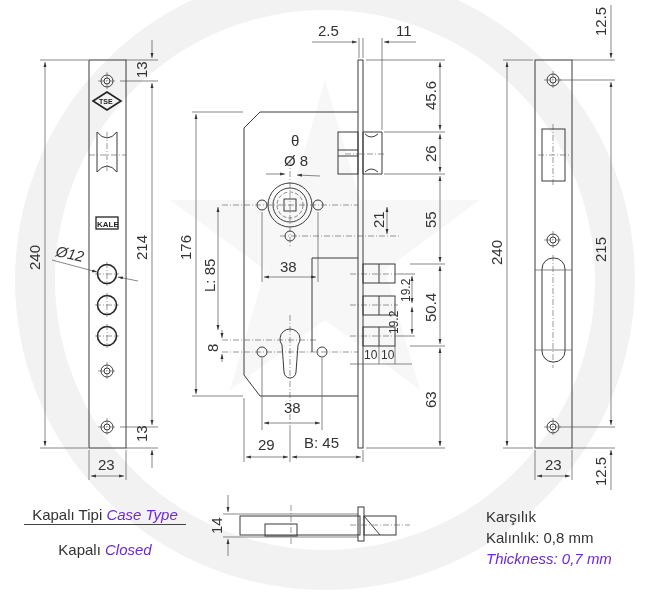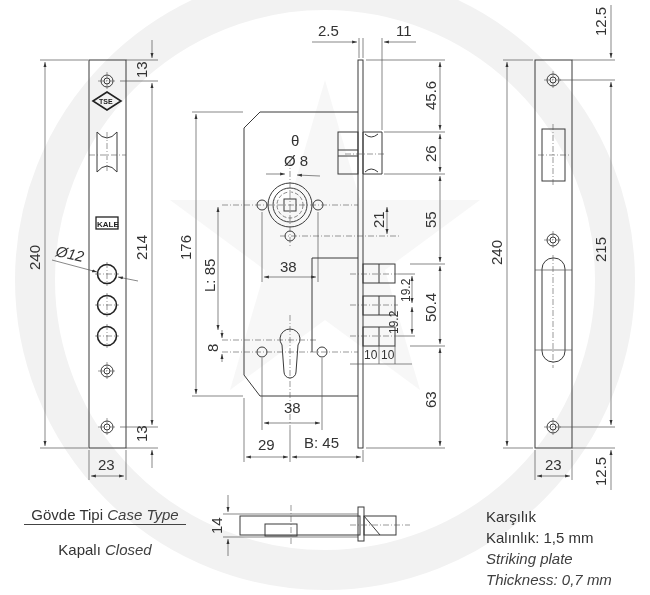--- a/index.html
+++ b/index.html
@@ -7,21 +7,21 @@
   svg { position:absolute; left:0; top:0; }
   .ln { stroke:#3a3a3a; stroke-width:1; fill:none; }
   .thin { stroke:#555; stroke-width:0.7; fill:none; }
   .ctr { stroke:#555; stroke-width:0.6; fill:none; stroke-dasharray:6 2 1 2; }
   .hid { stroke:#555; stroke-width:0.7; fill:none; stroke-dasharray:4 2; }
   .bold { stroke:#222; stroke-width:1.6; fill:none; }
   .dim { font-family:"Liberation Sans", sans-serif; font-size:15px; fill:#333; }
   .dimsm { font-family:"Liberation Sans", sans-serif; font-size:12px; fill:#333; }
   .wm { fill:#f1f1f1; stroke:none; }
   .caption { position:absolute; font-family:"Liberation Sans", sans-serif; color:#333; }
-  .red { color:#404040; font-style:italic; }
+  .red { color:#6d28d9; font-style:italic; }
   .cap-line { font-size:15px; white-space:nowrap; }
 </style>
 </head>
 <body>
 
 <svg width="650" height="595" viewBox="0 0 650 595">
   <defs>
     <marker id="ar" viewBox="0 0 10 10" refX="10" refY="5" markerWidth="7" markerHeight="7" orient="auto-start-reverse">
       <path d="M0,2 L10,5 L0,8 z" fill="#333"></path>
     </marker>
@@ -299,27 +299,26 @@
     <line class="ctr" x1="350" y1="525" x2="410" y2="525"></line>
     <line class="ctr" x1="291" y1="505" x2="291" y2="545"></line>
     <line class="thin" x1="228" y1="495" x2="228" y2="512" marker-end="url(#ar)"></line>
     <line class="thin" x1="228" y1="556" x2="228" y2="539" marker-end="url(#ar)"></line>
     <text class="dim" transform="translate(222,534) rotate(-90)">14</text>
   </g>
 </svg>
 
 <div class="caption" style="left:24px; top:506px; width:162px; text-align:center;">
   <div class="cap-line" style="border-bottom:1px solid #444; padding-bottom:1px;">
-    <span>Gövde Tipi</span>
+    <span>Kapalı Tipi</span>
     <span class="red">Case Type</span>
   </div>
   <div class="cap-line" style="margin-top:16px;">
     <span>Kapalı</span>
     <span class="red">Closed</span>
   </div>
 </div>
 
 <div class="caption" style="left:486px; top:506px; line-height:21px;">
   <div class="cap-line">Karşılık</div>
-  <div class="cap-line">Kalınlık: 1,5 mm</div>
-  <div class="cap-line red">Striking plate</div>
+  <div class="cap-line">Kalınlık: 0,8 mm</div>
   <div class="cap-line red">Thickness: 0,7 mm</div>
 </div>
 
 </body></html>

